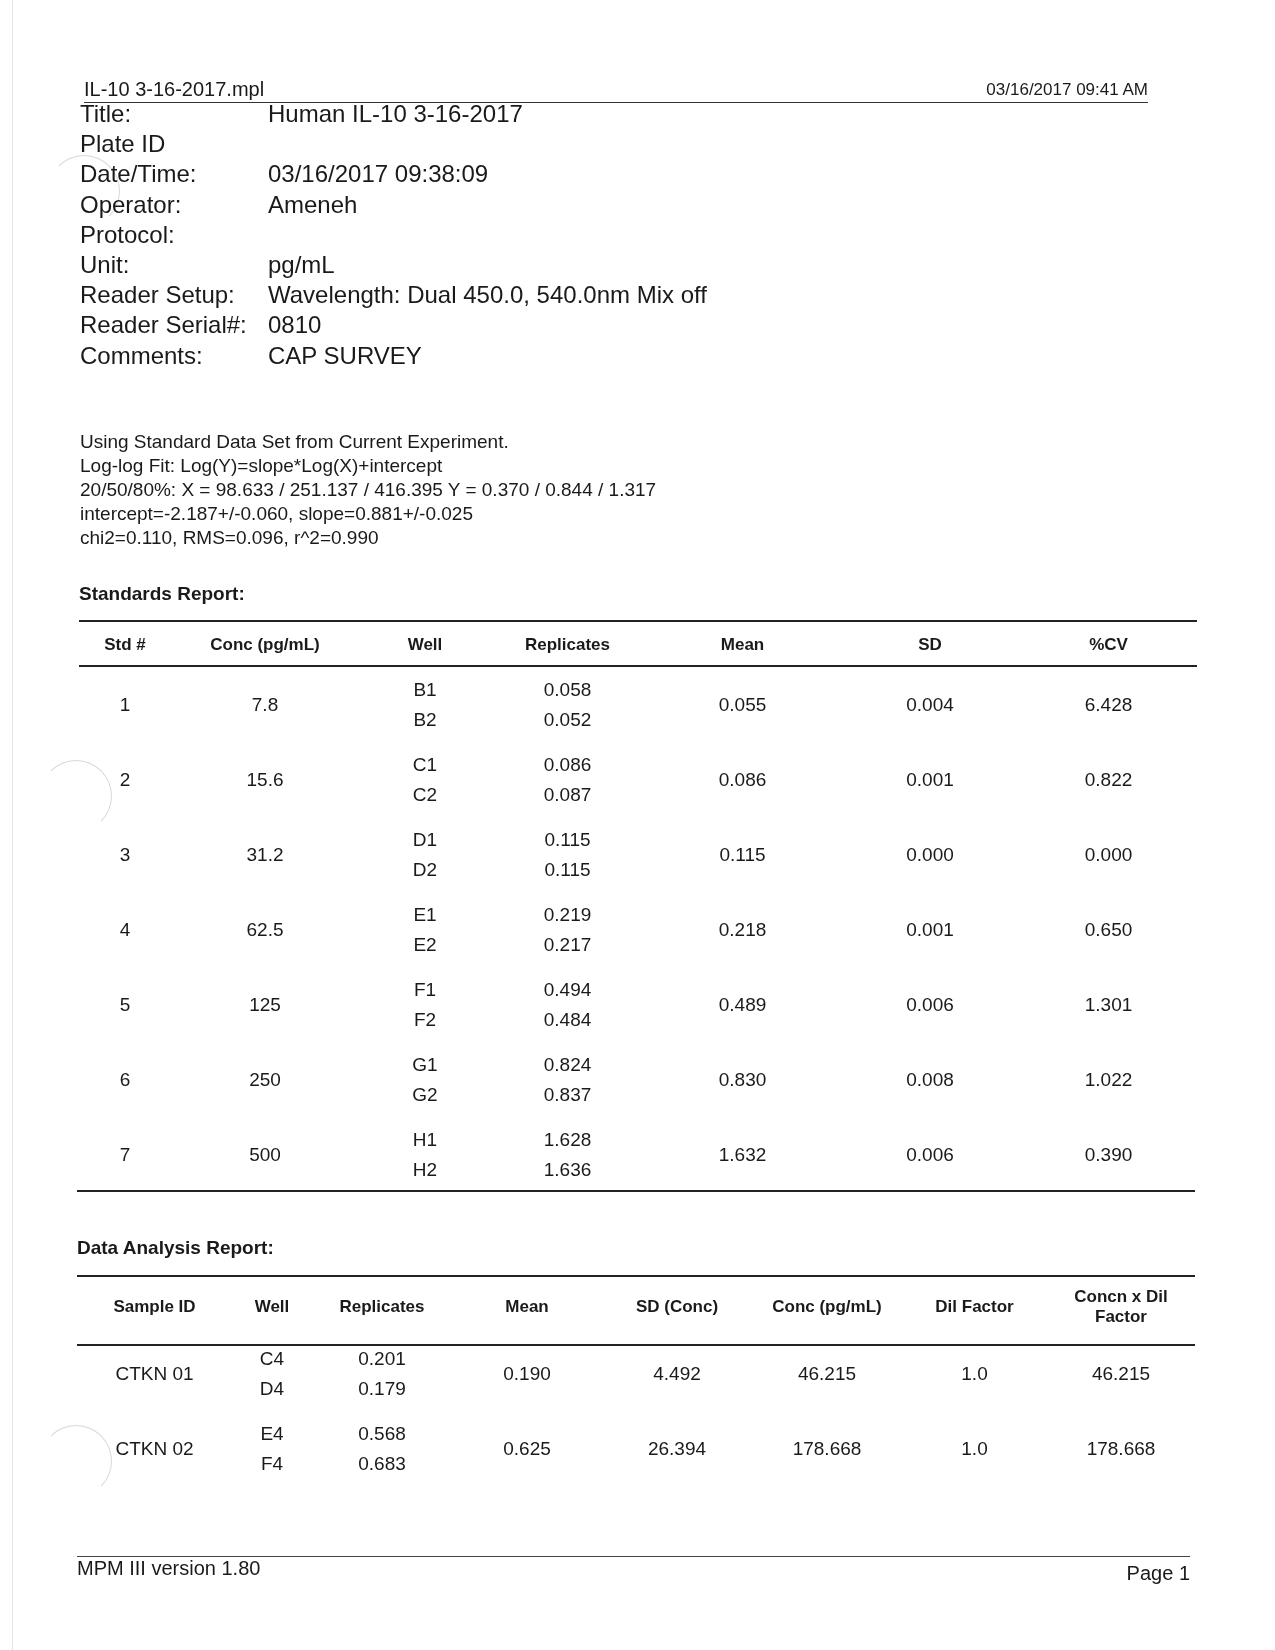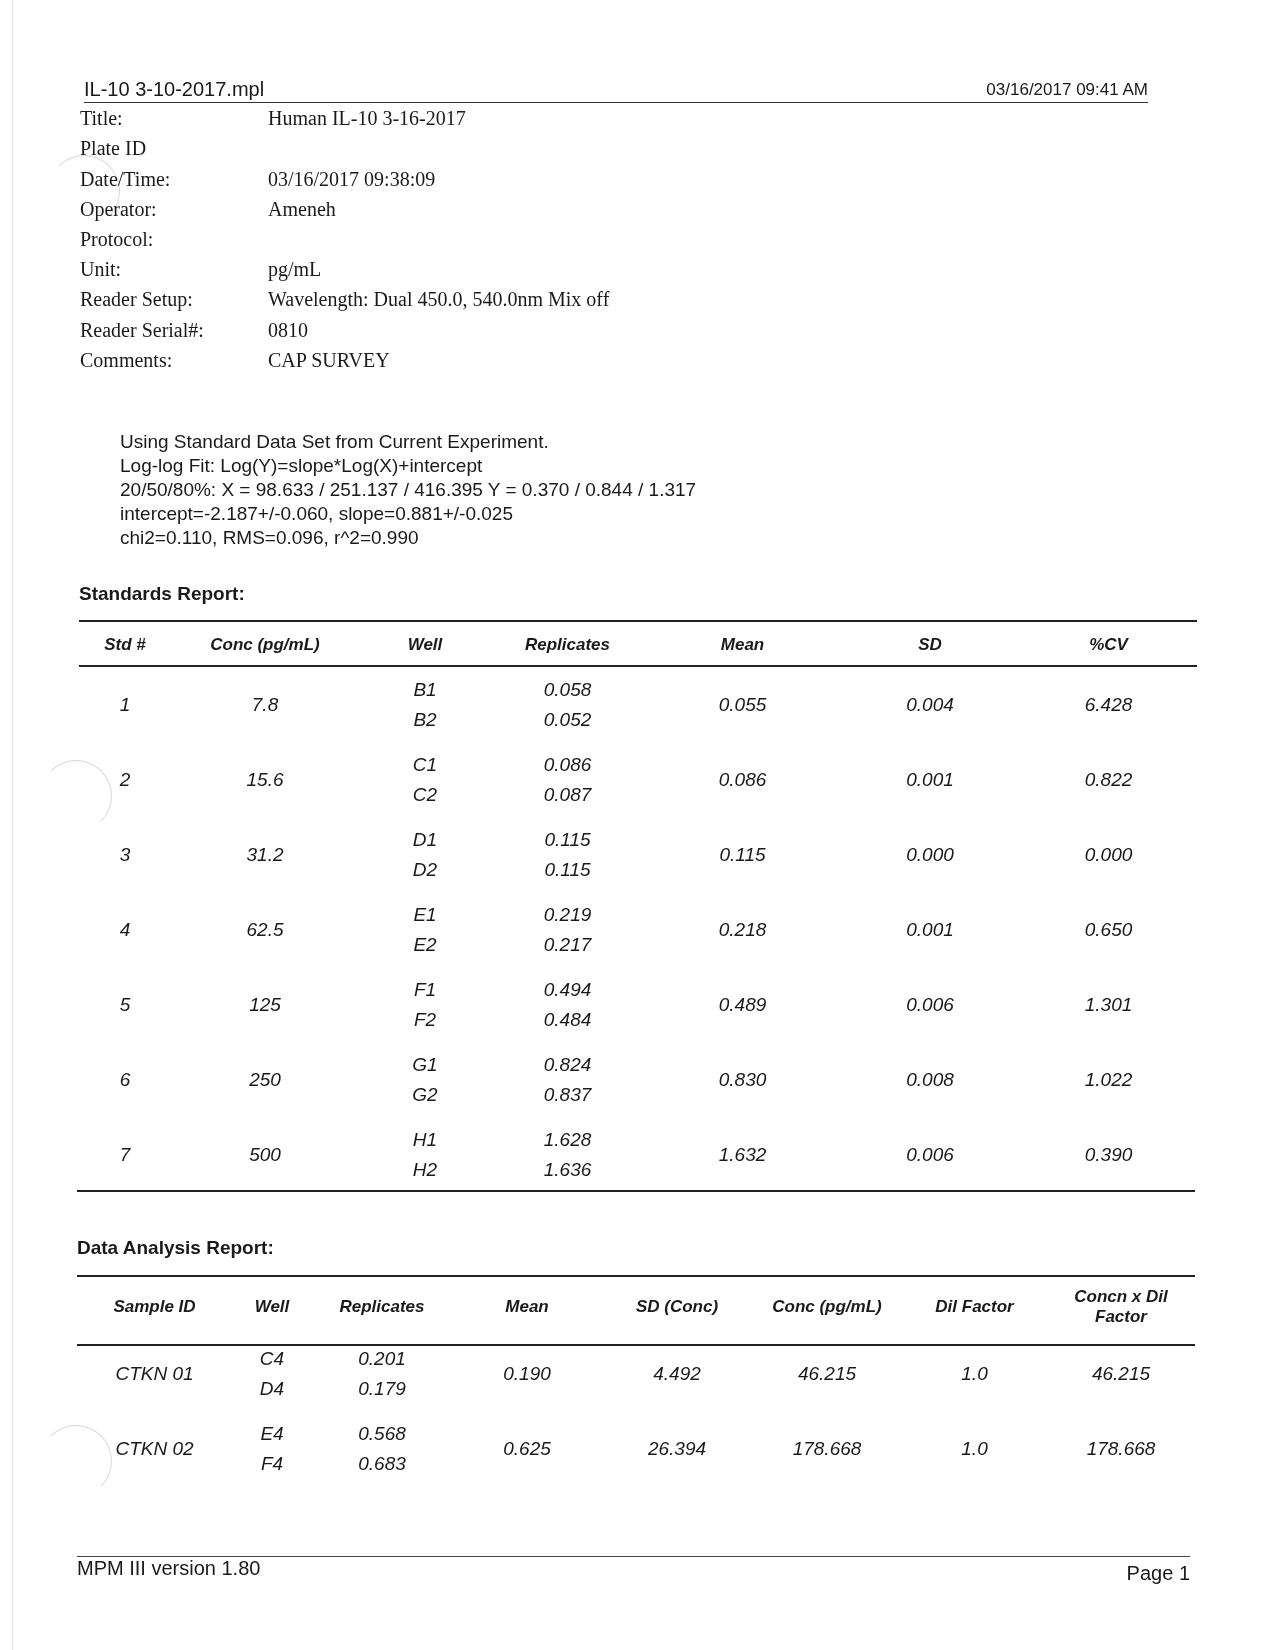--- a/index.html
+++ b/index.html
@@ -3,27 +3,27 @@
 <meta charset="utf-8">
 <style>
   html, body { margin: 0; padding: 0; background: #ffffff; }
   body { width: 1275px; height: 1650px; position: relative; overflow: hidden;
          font-family: "Liberation Sans", sans-serif; color: #1a1a1a; }
   .abs { position: absolute; white-space: nowrap; }
   .hdr-file { left: 84px; top: 78px; font-size: 20px; }
   .hdr-date { right: 127px; top: 80px; font-size: 17px; }
   .hdr-rule { position: absolute; left: 84px; right: 127px; top: 102px; height: 0; border-top: 1.5px solid #333; }
   .meta { position: absolute; left: 80px; top: 100px; }
-  .meta-row { height: 30.2px; display: flex; align-items: flex-end; font-size: 20px; font-family: Liberation Serif, serif; }
+  .meta-row { height: 30.2px; display: flex; align-items: flex-start; font-size: 24px; }
   .meta-label { width: 188px; }
   .meta-value { }
-  .fit { position: absolute; left: 80px; top: 430px; font-size: 19px; line-height: 24px; margin-left: 40px; }
+  .fit { position: absolute; left: 80px; top: 430px; font-size: 19px; line-height: 24px; }
   .section-title { position: absolute; font-weight: bold; font-size: 19px; }
   .rule-thick { position: absolute; height: 0; border-top: 2.5px solid #222; }
-  table { border-collapse: collapse; position: absolute; font-style: italic; }
+  table { border-collapse: collapse; position: absolute; }
   th { font-weight: bold; font-size: 17px; text-align: center; padding: 0; }
   td { font-size: 19px; text-align: center; padding: 0; vertical-align: middle; }
   .stack div { height: 30px; line-height: 30px; }
   .std-table { left: 80px; top: 623px; width: 1117px; }
   .std-table th { height: 44px; }
   .std-table tbody tr { height: 75px; }
   .da-table { left: 77px; top: 1278px; width: 1118px; }
   .da-table th { height: 58px; line-height: 20px; }
   .da-table tbody tr { height: 75px; }
   .footer-rule { position: absolute; left: 77px; right: 85px; top: 1556px; height: 0; border-top: 1.5px solid #444; }
@@ -33,21 +33,21 @@
   .scan-edge { position: absolute; left: 12px; top: 0; bottom: 0; width: 0; border-left: 1px solid #e4e4e4; }
 </style>
 </head>
 <body>
 
 <div class="scan-edge"></div>
 <div class="punch" style="left:48px; top:155px;"></div>
 <div class="punch" style="left:40px; top:760px;"></div>
 <div class="punch" style="left:40px; top:1425px;"></div>
 
-<div class="abs hdr-file">IL-10   3-10-2017.mpl</div>
+<div class="abs hdr-file">IL-10   3-16-2017.mpl</div>
 <div class="abs hdr-date">03/16/2017 09:41 AM</div>
 <div class="hdr-rule"></div>
 
 <div class="meta">
   <div class="meta-row">
     <span class="meta-label">Title:</span>
     <span class="meta-value">Human  IL-10  3-16-2017</span>
   </div>
   <div class="meta-row">
     <span class="meta-label">Plate ID</span>

